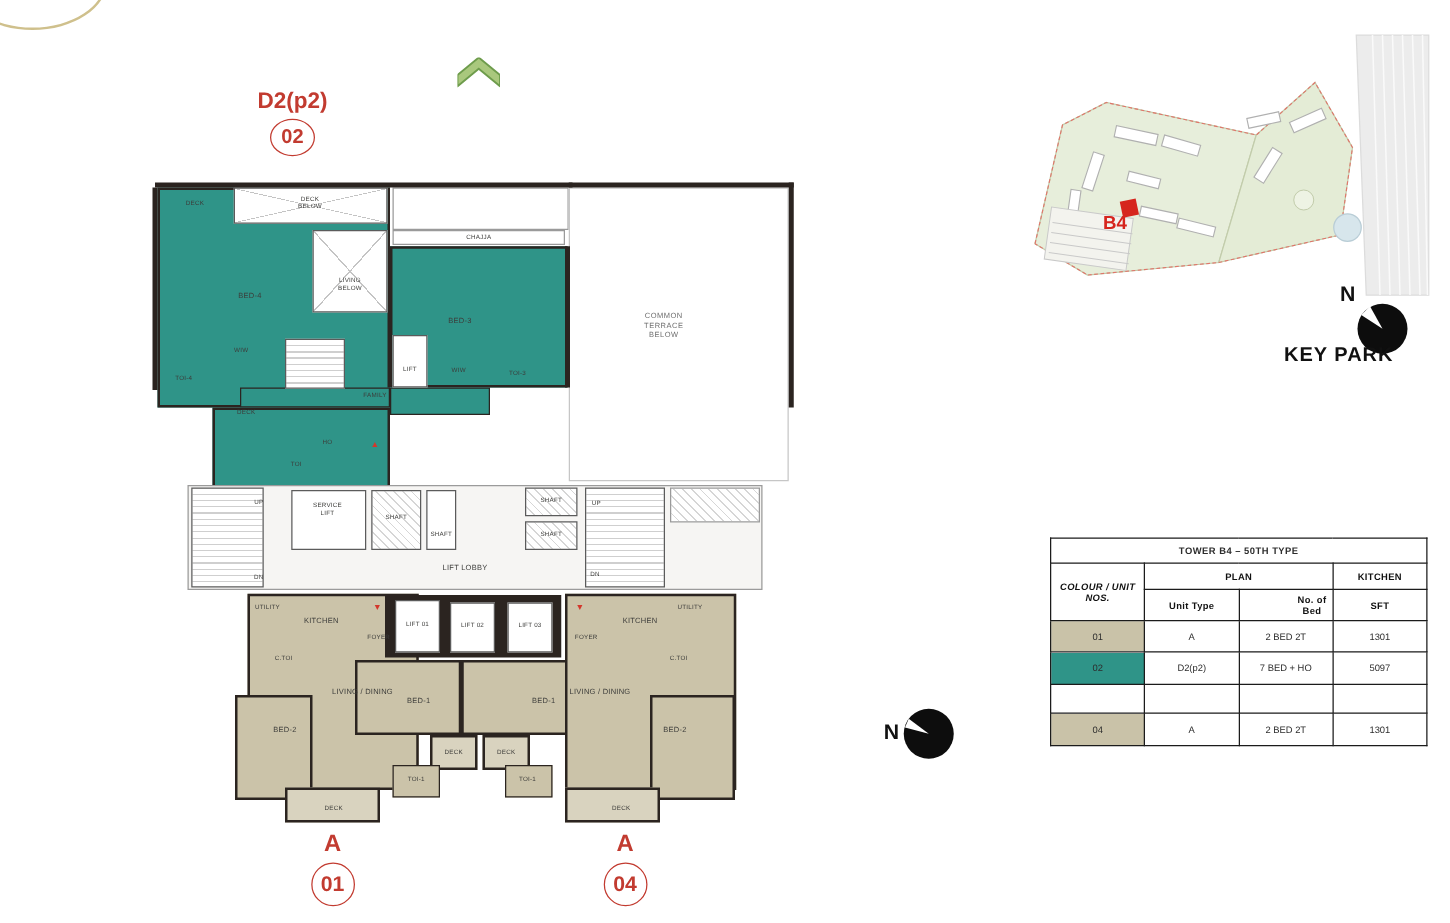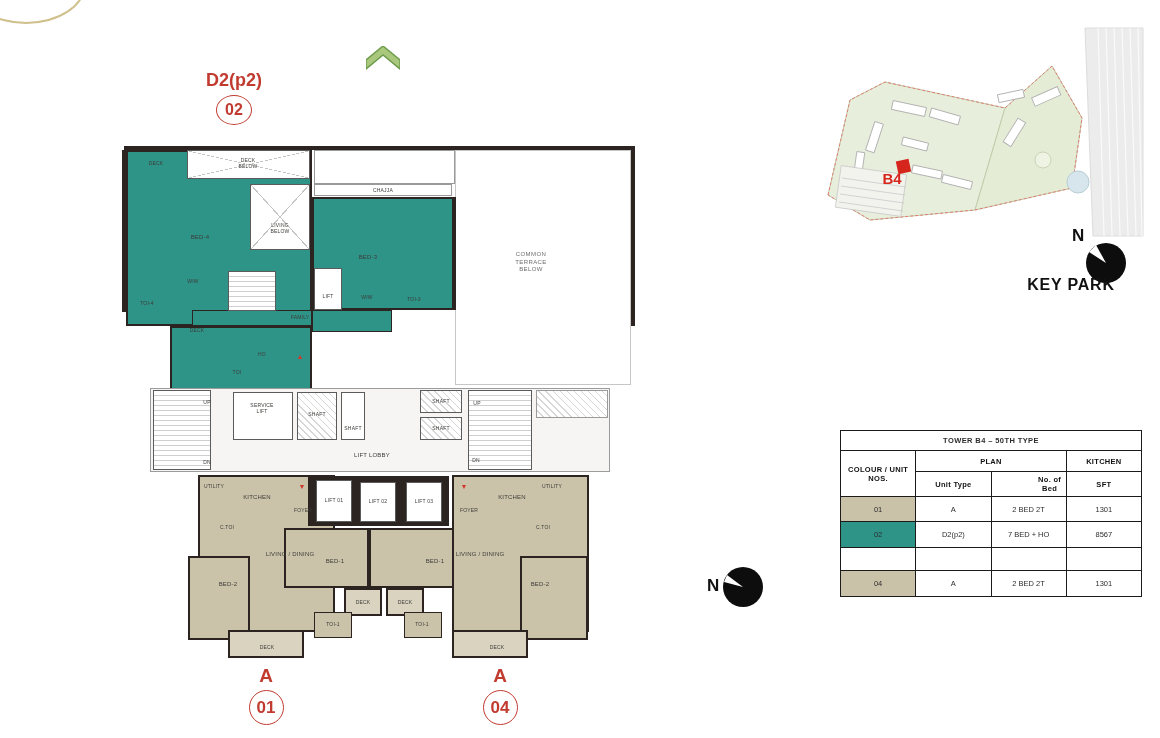--- a/index.html
+++ b/index.html
@@ -240,41 +240,41 @@
       </svg>
   </div>
   <div class="keyplan-title">KEY PARK</div>
 
   <table class="unit-table">
     <tbody>
         <tr>
           <td class="ttl" colspan="4">TOWER B4 – 50TH TYPE</td>
         </tr>
     <tr style="height:21px;">
-      <td class="hd" rowspan="2" style="width:76px;">COLOUR / UNIT
+      <td class="hd" rowspan="2" style="width:76px;font-style:italic;">COLOUR / UNIT
 NOS.</td>
       <td class="hd" colspan="2">PLAN</td>
       <td class="hd" style="width:72px;">KITCHEN</td>
     </tr>
     <tr style="height:25px;">
       <td class="hd" style="width:67px;">Unit Type</td>
       <td class="hd" style="width:87px;padding-left:44px;">No. of Bed</td>
       <td class="hd">SFT</td>
     </tr>
     <tr style="height:25px;">
       <td style="background: rgb(201, 194, 168);">01</td>
       <td>A</td>
       <td>2 BED  2T</td>
       <td>1301</td>
     </tr>
     <tr style="height:26px;">
       <td style="background: rgb(47, 148, 136);">02</td>
       <td>D2(p2)</td>
       <td>7 BED + HO</td>
-      <td>8567</td>
+      <td>5097</td>
     </tr>
     <tr style="height:23px;">
       <td style="background: rgb(255, 255, 255);"></td>
       <td></td>
       <td></td>
       <td></td>
     </tr>
     <tr style="height:26px;">
       <td style="background: rgb(201, 194, 168);">04</td>
       <td>A</td>

